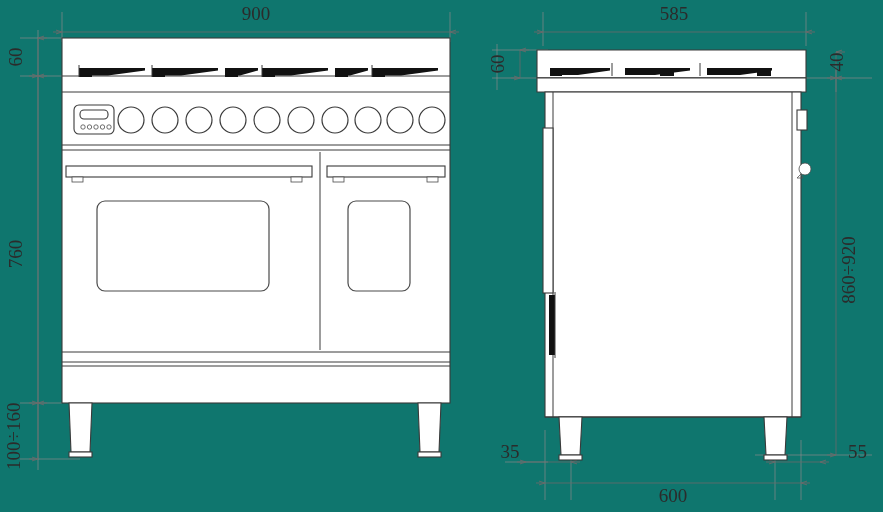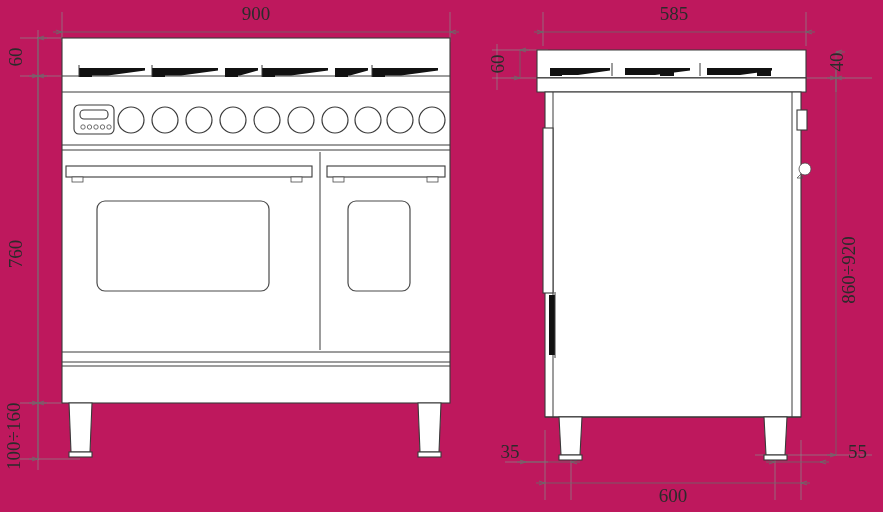--- a/index.html
+++ b/index.html
@@ -8,21 +8,21 @@
     padding: 0;
     background: #ffffff;
   }
   body {
     font-family: "Liberation Serif", "DejaVu Serif", serif;
   }
   #sheet {
     position: relative;
     width: 883px;
     height: 512px;
-    background: #be185d;
+    background: #0f766e;
     overflow: hidden;
   }
   #sheet svg {
     position: absolute;
     left: 0;
     top: 0;
     width: 883px;
     height: 512px;
   }
   .dim-text {

